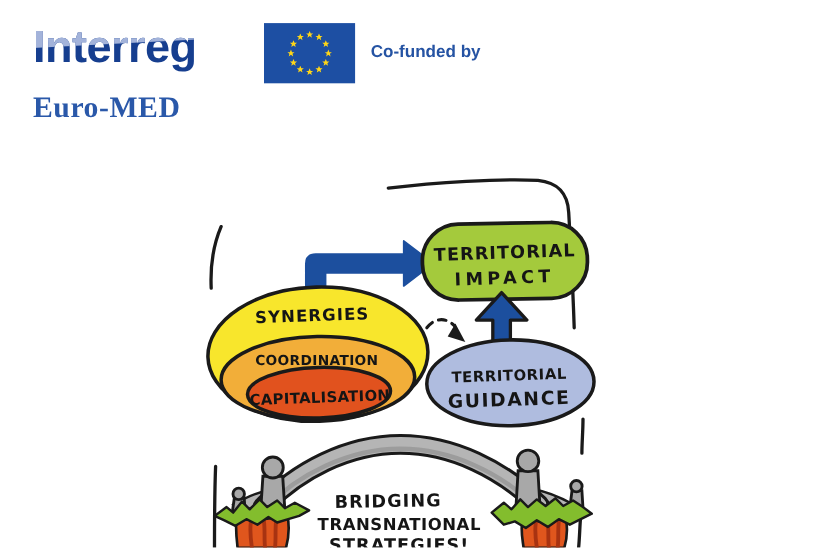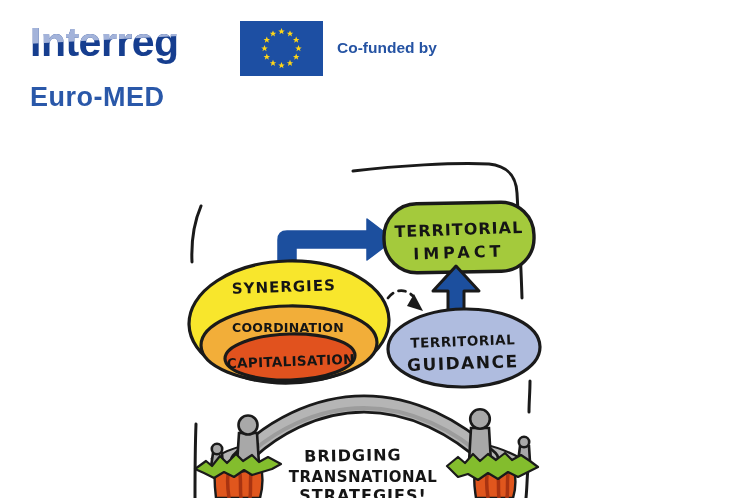--- a/index.html
+++ b/index.html
@@ -4,21 +4,21 @@
 <style>
   html,body{margin:0;padding:0;background:#fff;}
   .page{position:relative;width:669px;height:498px;background:#ffffff;overflow:hidden;
         font-family:"Liberation Sans",sans-serif;}
   
   .wordmark{position:absolute;left:30px;top:22px;font-weight:700;font-size:41px;
             letter-spacing:-0.5px;color:#163e8f;line-height:1;}
   .wordmark .layer-light{position:absolute;left:0;top:0;color:#a3b3da;
             clip-path:polygon(0 0,100% 0,100% 34%,0 53%);}
   .program{position:absolute;left:30px;top:84px;font-weight:700;font-size:27px;
-           letter-spacing:0.5px;color:#2a58a9;line-height:1;}
+           letter-spacing:0.5px;color:#2a58a9;line-height:1;font-family:Liberation Serif, serif;}
   .flag{position:absolute;left:240px;top:21px;}
   .cofunded{position:absolute;left:337px;top:24px;font-weight:700;font-size:15.5px;
             line-height:19px;color:#2553a3;margin-top:14px;}
   
   .diagram{position:absolute;left:0;top:0;width:747px;height:498px;}
   text.hand{font-family:"DejaVu Sans",sans-serif;font-weight:700;fill:#151515;}
 </style>
 </head>
 <body>
 

